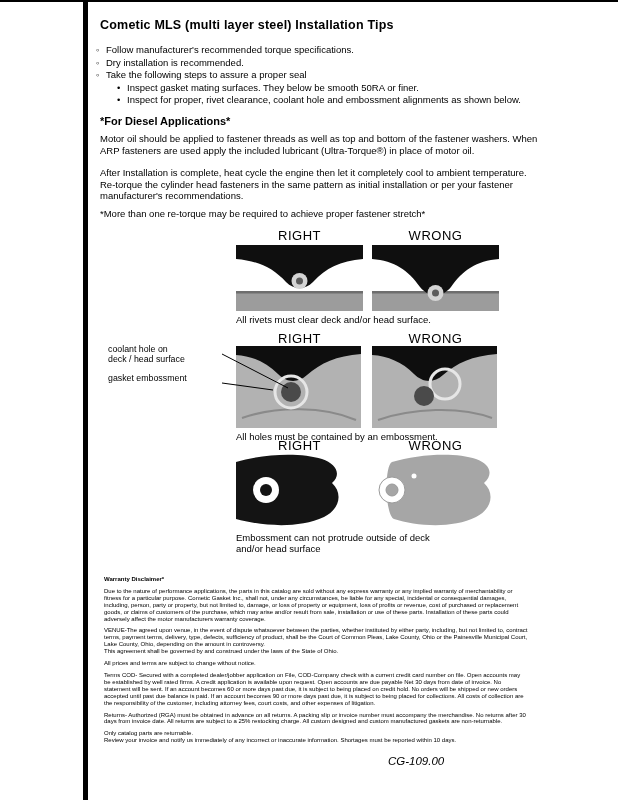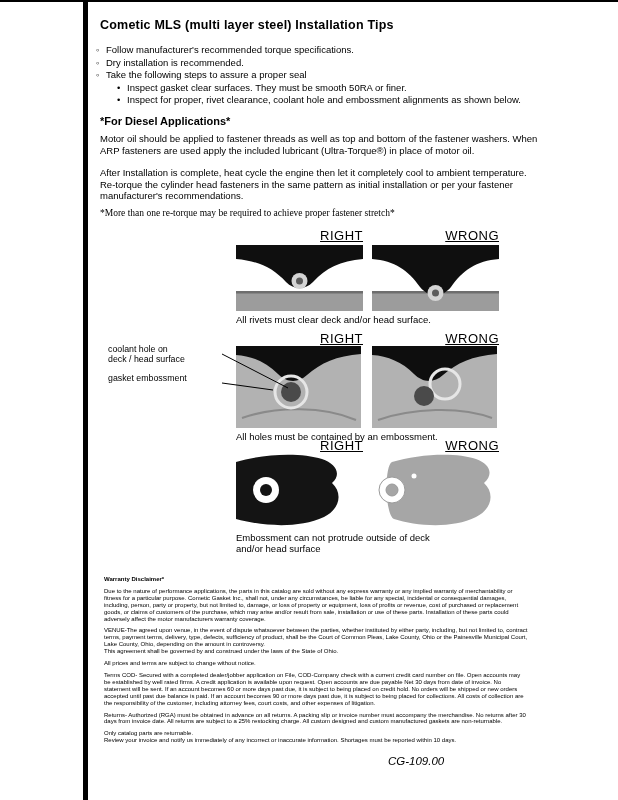--- a/index.html
+++ b/index.html
@@ -13,24 +13,24 @@
   .title { position:absolute; left:100px; top:18px; font-size:12.5px; font-weight:bold;
            letter-spacing:0.2px; }
 
   .tips { position:absolute; left:96px; top:44px; width:440px; font-size:9.5px; line-height:12.5px; }
   .tip  { position:relative; padding-left:10px; }
   .tip .mk { position:absolute; left:0; top:0; }
   .tip.sub { margin-left:21px; }
 
   .diesel-h { position:absolute; left:100px; top:115px; font-size:11px; font-weight:bold; }
   .para { position:absolute; left:100px; width:442px; font-size:9.5px; line-height:11.5px; }
-  .p1 { top:133px; } .p2 { top:167px; } .note { top:208px;font-family:Liberation Serif, serif; }
+  .p1 { top:133px; } .p2 { top:167px; } .note { top:208px; }
 
   .diagrams { position:absolute; left:100px; top:226px; width:445px; height:342px; }
-  .dlabel   { position:absolute; width:127px; text-align:right; font-size:13px; letter-spacing:0.5px;text-decoration:underline; }
+  .dlabel   { position:absolute; width:127px; text-align:center; font-size:13px; letter-spacing:0.5px; }
   .panel    { position:absolute; display:block; }
   .dcaption { position:absolute; font-size:9.5px; line-height:11px; }
   .side-label { position:absolute; width:112px; text-align:left; font-size:8.8px; line-height:10px; }
   .pointer-overlay { position:absolute; z-index:5; }
   .pre { white-space:pre-line; }
 
   .warranty { position:absolute; left:104px; top:576px; width:424px; font-size:6px; line-height:6.9px; }
   .warranty .w-head { font-weight:bold; margin-bottom:5px; }
   .warranty p { margin-bottom:5px; white-space:pre-line; }
 
@@ -52,21 +52,21 @@
   <div class="tip">
     <span class="mk">◦</span>
     <span>Dry installation is recommended.</span>
   </div>
   <div class="tip">
     <span class="mk">◦</span>
     <span>Take the following steps to assure a proper seal</span>
   </div>
   <div class="tip sub">
     <span class="mk">•</span>
-    <span>Inspect gasket clear surfaces.  They must be smooth 50RA or finer.</span>
+    <span>Inspect gasket mating surfaces.  They below be smooth 50RA or finer.</span>
   </div>
   <div class="tip sub">
     <span class="mk">•</span>
     <span>Inspect for proper, rivet clearance, coolant hole and embossment alignments as shown below.</span>
   </div>
 </div>
 
 <h2 class="diesel-h">*For Diesel Applications*</h2>
 <p class="para p1">Motor oil should be applied to fastener threads as well as top and bottom of the fastener washers. When ARP fasteners are used apply the included lubricant (Ultra-Torque®) in place of motor oil.</p>
 <p class="para p2">After Installation is complete, heat cycle the engine then let it completely cool to ambient temperature. Re-torque the cylinder head fasteners in the same pattern as initial installation or per your fastener manufacturer's recommendations.</p>

